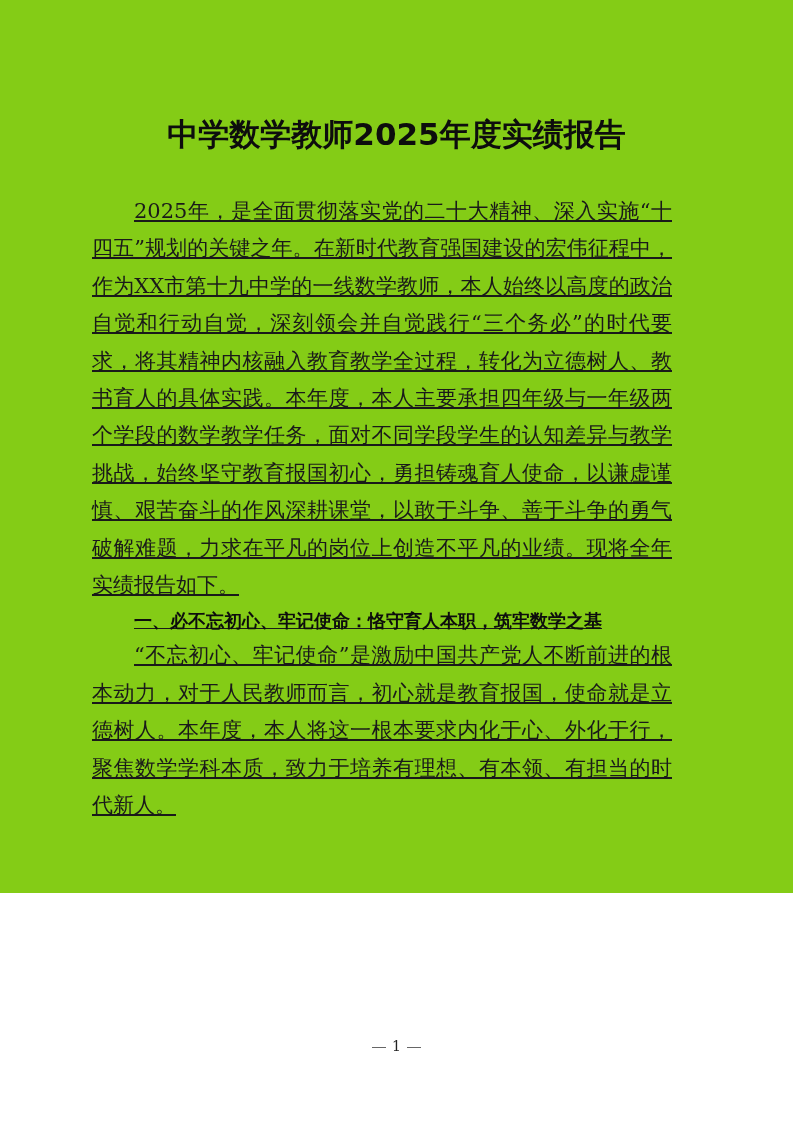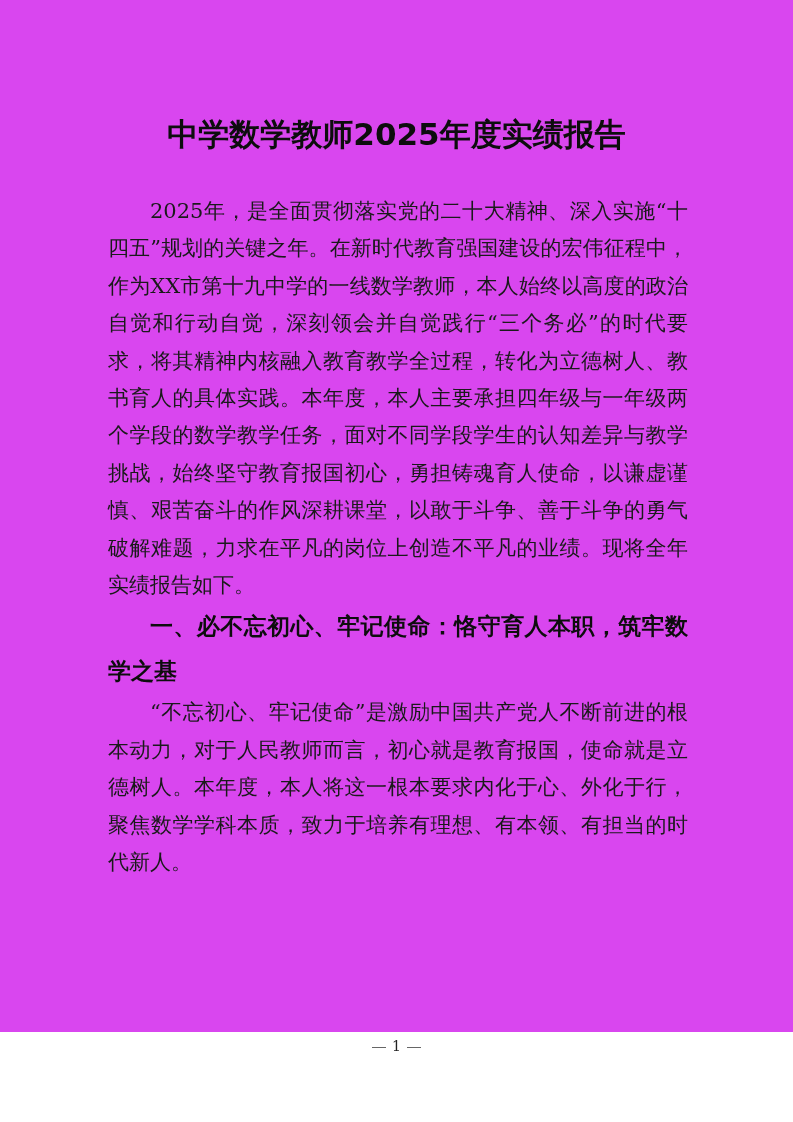--- a/index.html
+++ b/index.html
@@ -11,62 +11,63 @@
     width: 793px;
     height: 1122px;
     position: relative;
     overflow: hidden;
     color: #111111;
   }
   .page {
     position: absolute;
     left: 0; top: 0;
     width: 793px;
-    height: 1032px;
-    background: #d946ef;
+    height: 893px;
+    background: #84cc16;
   }
   .title {
     position: absolute;
     left: 0;
     top: 114px;
     width: 793px;
     text-align: center;
     font-family: "DejaVu Sans", "Liberation Sans", sans-serif;
     font-weight: bold;
     font-size: 31px;
     line-height: 40px;
     letter-spacing: 0px;
     color: #0d0d0d;
     margin: 0;
   }
   .body-text {
     position: absolute;
-    left: 108px;
+    left: 92px;
     top: 193px;
     width: 580px;
     font-family: "DejaVu Serif", "Liberation Serif", serif;
     font-size: 21px;
     line-height: 37.4px;
     text-align: justify;
     text-justify: inter-character;
     color: #1a1a1a;
+    text-decoration: underline;
   }
   .para {
     margin: 0;
     text-indent: 42px;
     text-align: justify;
     text-justify: inter-character;
   }
   .heading-1 {
     margin: 0;
     text-indent: 42px;
     font-family: "DejaVu Sans", "Liberation Sans", sans-serif;
     font-weight: bold;
-    font-size: 23px;
-    line-height: 45px;
+    font-size: 18px;
+    line-height: 33px;
     color: #0d0d0d;
     text-align: justify;
     text-justify: inter-character;
   }
   .sub-heading {
     font-weight: bold;
     color: #0d0d0d;
   }
   .page-number {
     position: absolute;

